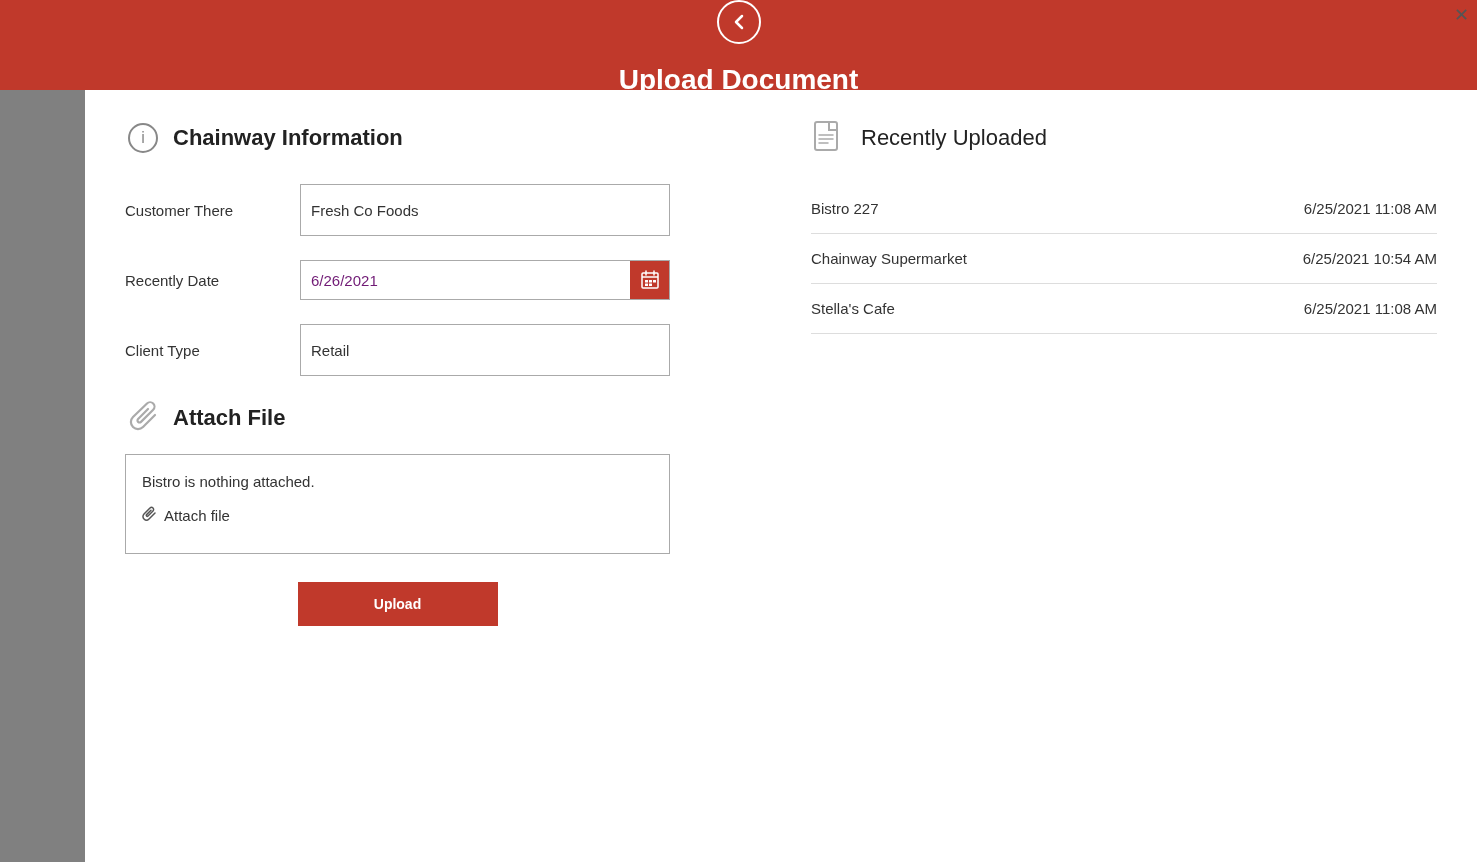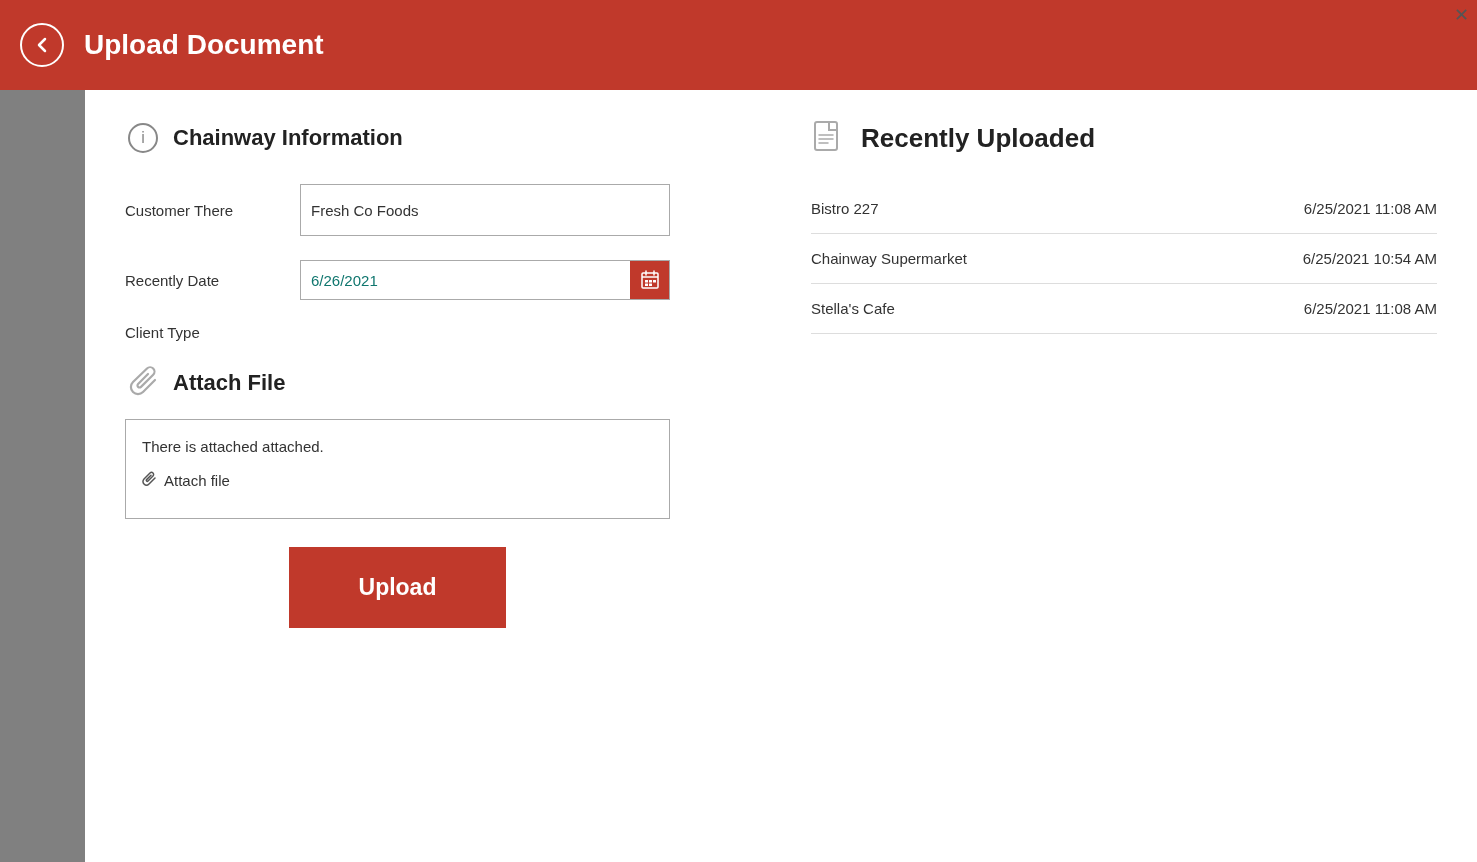--- a/index.html
+++ b/index.html
@@ -27,20 +27,21 @@
 
     
     .header {
       background: #c0392b;
       width: 100%;
       height: 90px;
       display: flex;
       align-items: center;
       padding: 0 20px;
       gap: 20px;
+      flex-direction: column;
     }
 
     .back-btn {
       width: 44px;
       height: 44px;
       border-radius: 50%;
       border: 2px solid white;
       background: transparent;
       display: flex;
       align-items: center;
@@ -139,21 +140,21 @@
       max-width: 370px;
     }
 
     .date-input {
       flex: 1;
       height: 40px;
       border: 1px solid #aaa;
       border-right: none;
       padding: 0 10px;
       font-size: 15px;
-      color: #0f766e;
+      color: #701a75;
       outline: none;
     }
 
     .calendar-btn {
       width: 40px;
       height: 40px;
       background: #c0392b;
       border: 1px solid #aaa;
       border-left: none;
       display: flex;
@@ -217,23 +218,23 @@
       margin-top: 28px;
       display: flex;
       justify-content: center;
       max-width: 545px;
     }
 
     .upload-btn {
       background: #c0392b;
       color: white;
       border: none;
-      font-size: 23px;
+      font-size: 14px;
       font-weight: bold;
-      padding: 27px 70px;
+      padding: 14px 70px;
       cursor: pointer;
       min-width: 200px;
     }
 
     
     .right-panel {
       flex: 1;
       min-width: 400px;
       padding-left: 20px;
     }
@@ -247,22 +248,22 @@
 
     .recently-icon {
       width: 36px;
       height: 36px;
       display: flex;
       align-items: center;
       justify-content: center;
     }
 
     .recently-title {
-      font-size: 26px;
-      font-weight: bold;
+      font-size: 22px;
+      font-weight: normal;
       color: #222;
     }
 
     .recent-item {
       display: flex;
       justify-content: space-between;
       align-items: center;
       padding: 16px 0;
       border-bottom: 1px solid #ddd;
     }
@@ -329,34 +330,35 @@
               <rect x="13" y="10" width="3" height="2.5" rx="0.3" fill="white"></rect>
               <rect x="5" y="13.5" width="3" height="2.5" rx="0.3" fill="white"></rect>
               <rect x="9" y="13.5" width="3" height="2.5" rx="0.3" fill="white"></rect>
             </svg>
           </button>
         </div>
       </div>
 
       <div class="form-group">
         <label class="form-label">Client Type</label>
+        <input class="form-input" type="text" value="Retail" style="">
       </div>
 
       <div class="attach-section">
         <div class="attach-header">
           <div class="attach-icon">
             <svg width="28" height="34" viewBox="0 0 28 34" fill="none">
               <path d="M24 12L12 24C9.2 26.8 4.8 26.8 2 24C-0.8 21.2 -0.8 16.8 2 14L16 0.5C17.7 -1.2 20.5 -1.2 22.2 0.5C23.9 2.2 23.9 5 22.2 6.7L10 18.9C9.2 19.7 7.9 19.7 7.1 18.9C6.3 18.1 6.3 16.8 7.1 16L17 6" stroke="#aaa" stroke-width="2.2" stroke-linecap="round" fill="none" transform="translate(2,2)"></path>
             </svg>
           </div>
           <span class="attach-title">Attach File</span>
         </div>
 
         <div class="attach-box">
-          <p class="attach-nothing">There is attached attached.</p>
+          <p class="attach-nothing">Bistro is nothing attached.</p>
           <div class="attach-file-link">
             <svg width="14" height="18" viewBox="0 0 14 18" fill="none">
               <path d="M12 6L6 12C4.6 13.4 2.4 13.4 1 12C-0.4 10.6 -0.4 8.4 1 7L7 1C7.8 0.2 9.2 0.2 10 1C10.8 1.8 10.8 3.2 10 4L5 9C4.6 9.4 4 9.4 3.6 9C3.2 8.6 3.2 8 3.6 7.6L8 3.2" stroke="#555" stroke-width="1.5" stroke-linecap="round" fill="none" transform="translate(1,1)"></path>
             </svg>
             <span>Attach file</span>
           </div>
         </div>
 
         <div class="upload-btn-wrapper">
           <button class="upload-btn">Upload</button>

